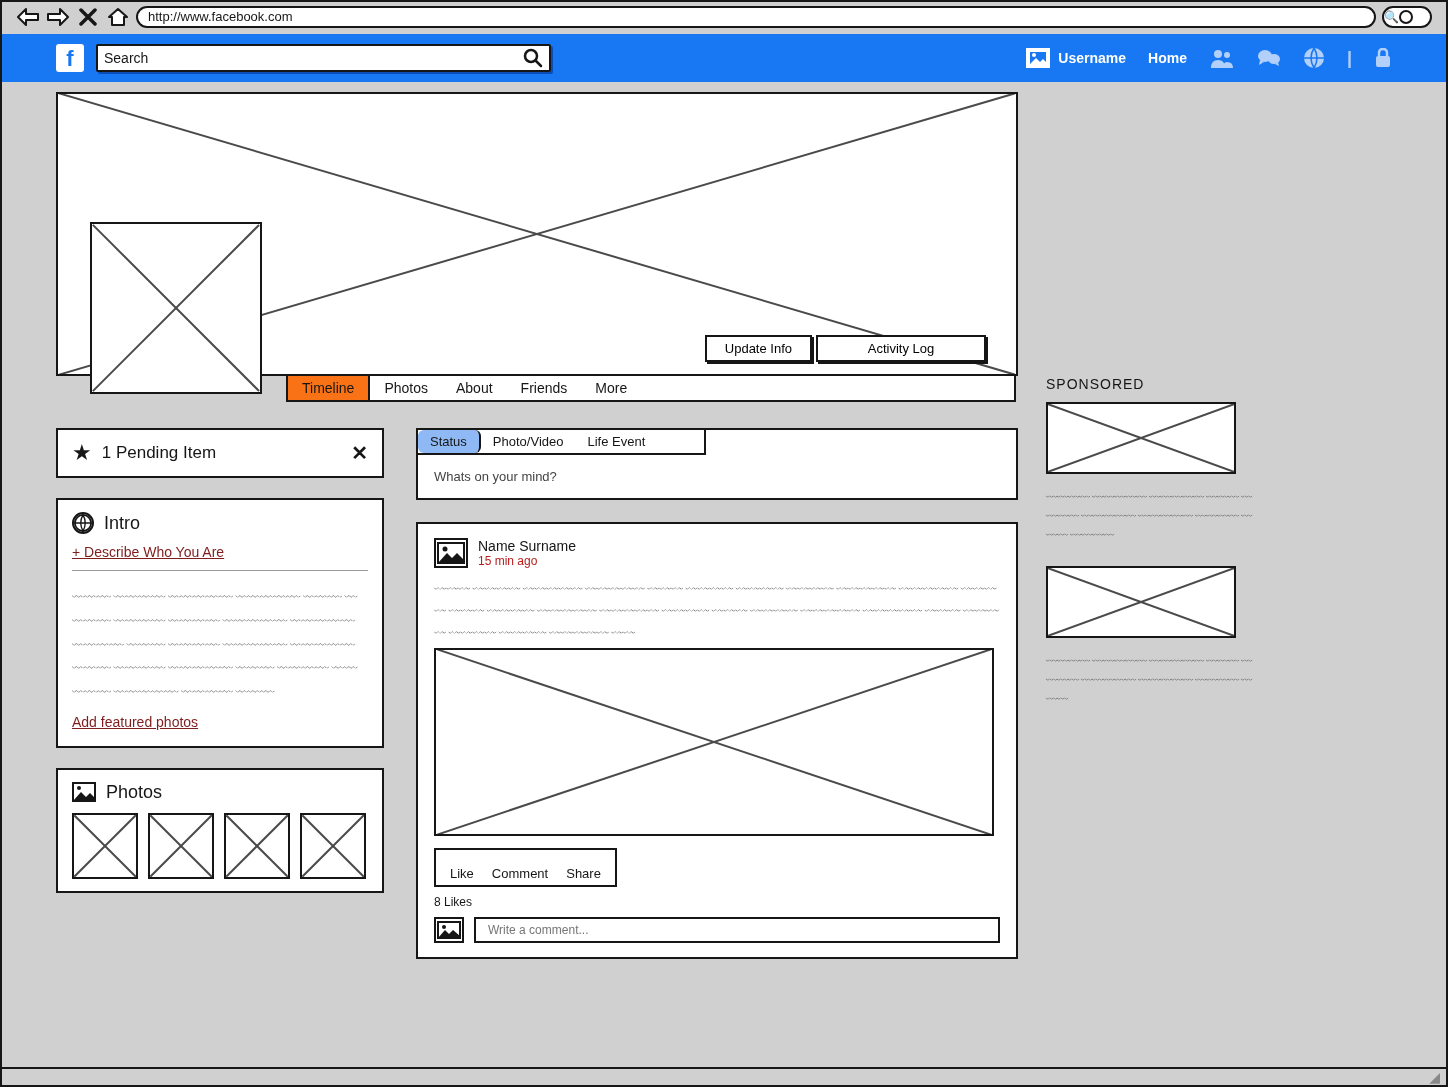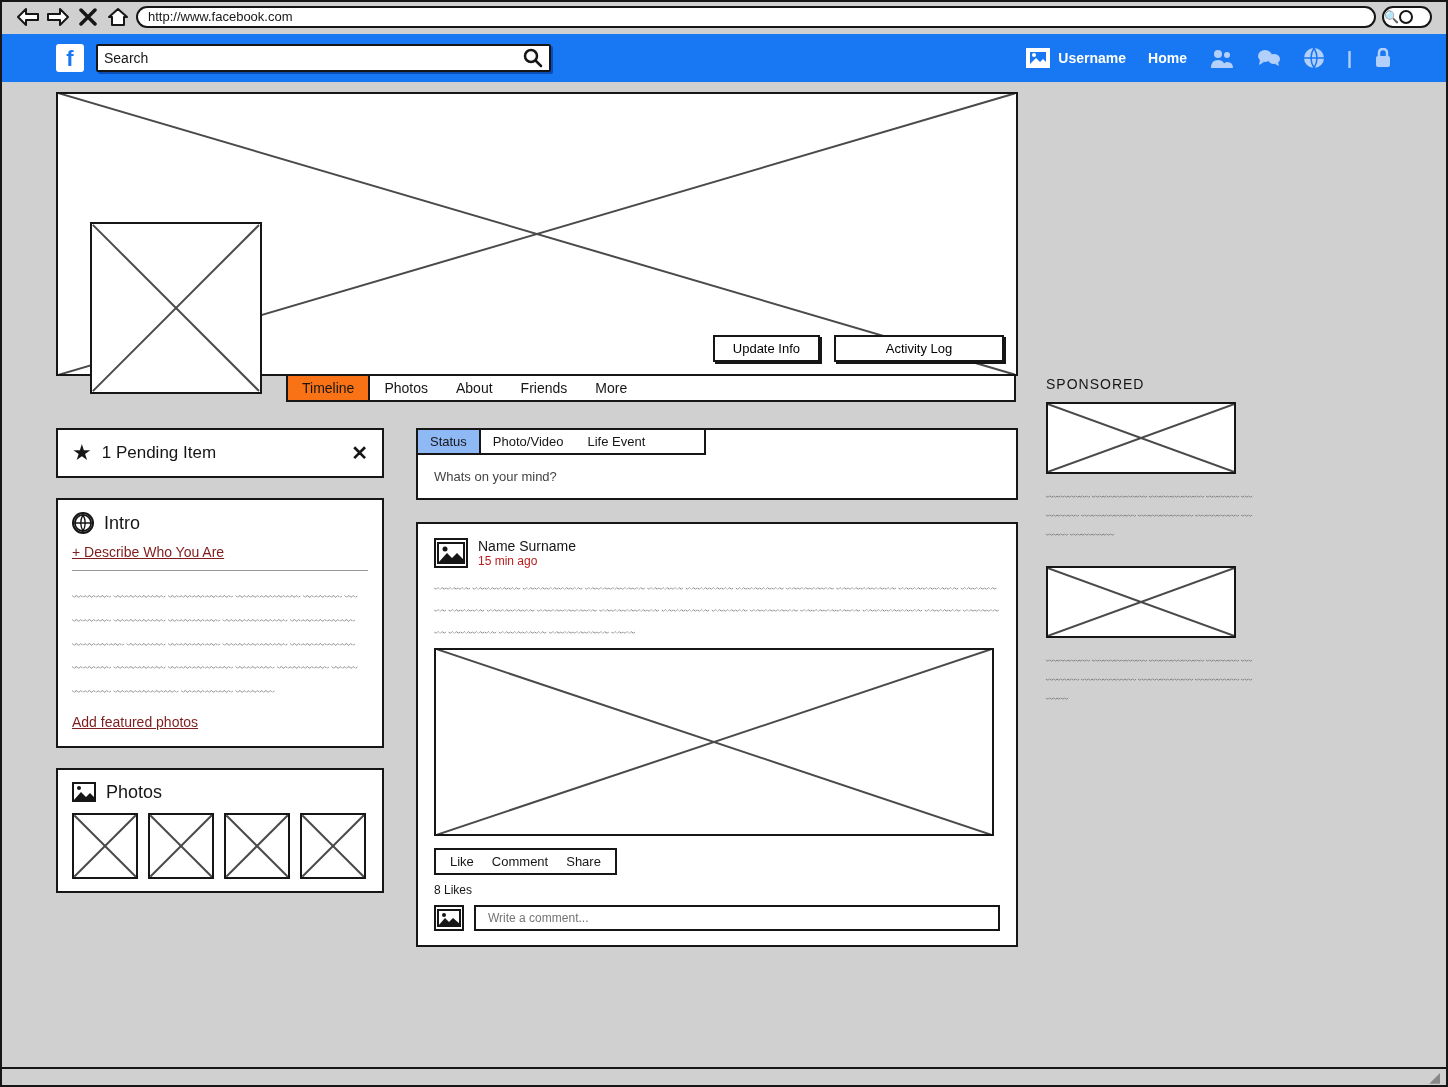--- a/index.html
+++ b/index.html
@@ -114,21 +114,21 @@
   .profile-pic {
     width:172px;height:172px;position:absolute;left:34px;bottom:-18px;
     background:#fff;border:2.5px solid #161616;z-index:3;
   }
   .profile-pic::before,.profile-pic::after{
     content:"";position:absolute;background:#4a4a4a;height:2px;width:140%;
     top:50%;left:50%;
   }
   .profile-pic::before{transform:translate(-50%,-50%) rotate(45deg);width:140%;}
   .profile-pic::after {transform:translate(-50%,-50%) rotate(-45deg);width:140%;}
-  .cover-buttons { position:absolute; right:14px; bottom:14px; display:flex; gap:14px; z-index:2;}
+  .cover-buttons { position:absolute; right:32px; bottom:14px; display:flex; gap:4px; z-index:2;}
   .btn {
     border:2px solid #161616;background:#fff;padding:4px 18px;font-size:13px;
     font-family:inherit;cursor:pointer;box-shadow:2px 2px 0 #161616;
   }
   .btn.wide{width:170px;text-align:center;}
   .profile-tabs {
     position:absolute;left:230px;bottom:-26px;height:28px;
     border:2px solid #161616;background:#fff;display:flex;align-items:stretch;
     width:730px;font-size:14px;z-index:1;
   }
@@ -147,34 +147,34 @@
   .squiggle{font-family:cursive;font-size:14px;letter-spacing:-1px;color:#333;line-height:1.7;word-break:break-all;}
   .photos-grid{display:flex;gap:10px;margin-top:10px;}
   .thumb{width:66px;height:66px;}
   .thumb.placeholder::before,.thumb.placeholder::after{width:140%;}
   .thumb.placeholder::before{transform:translate(-50%,-50%) rotate(45deg);}
   .thumb.placeholder::after {transform:translate(-50%,-50%) rotate(-45deg);}
   
   .composer { border:2.5px solid #161616;background:#fff;margin-bottom:22px;}
   .composer-tabs{display:flex;border:2px solid #161616;width:290px;font-size:13px;margin:-2px 0 0 -2px;}
   .composer-tabs .ctab{padding:4px 12px;cursor:pointer;}
-  .composer-tabs .ctab.active{background:#8fb9f4;border-right:2px solid #161616;}
+  .composer-tabs .ctab.active{background:#8fb9f4;border-right:2px solid #161616;border-radius:6px;}
   .composer-body{padding:14px 16px;font-size:13px;color:#444;}
   
   .post{border:2.5px solid #161616;background:#fff;padding:14px 16px;}
   .post-header{display:flex;gap:10px;align-items:flex-start;margin-bottom:6px;}
   .avatar-sm{width:34px;height:30px;border:2.5px solid #161616;display:flex;align-items:center;justify-content:center;font-size:14px;flex-shrink:0;}
   .post-author{font-size:14px;}
   .post-time{font-size:12px;color:#b91c1c;}
   .post-image{width:560px;height:188px;margin:8px 0 12px;}
   .post-image.placeholder::before,.post-image.placeholder::after{width:105%;}
   .post-image.placeholder::before{transform:translate(-50%,-50%) rotate(18.5deg);}
   .post-image.placeholder::after {transform:translate(-50%,-50%) rotate(-18.5deg);}
   .post-actions{border:2px solid #161616;display:inline-flex;gap:18px;padding:4px 14px;font-size:13px;margin-bottom:8px;}
-  .post-actions span{cursor:pointer;}
+  .post-actions span{cursor:pointer;margin-top:12px;}
   .likes-count{font-size:12px;margin-bottom:8px;display:block;}
   .comment-row{display:flex;gap:10px;align-items:center;}
   .comment-input{flex:1;border:2px solid #161616;padding:4px 12px;font-size:12px;font-family:inherit;color:#555;}
   
   .sponsor-title{font-size:14px;letter-spacing:1px;margin-bottom:10px;}
   .sp-img{width:190px;height:72px;margin-bottom:10px;}
   .sp-img.placeholder::before,.sp-img.placeholder::after{width:110%;}
   .sp-img.placeholder::before{transform:translate(-50%,-50%) rotate(20deg);}
   .sp-img.placeholder::after {transform:translate(-50%,-50%) rotate(-20deg);}
   .sp-text{font-size:12px;line-height:1.6;margin-bottom:24px;}

